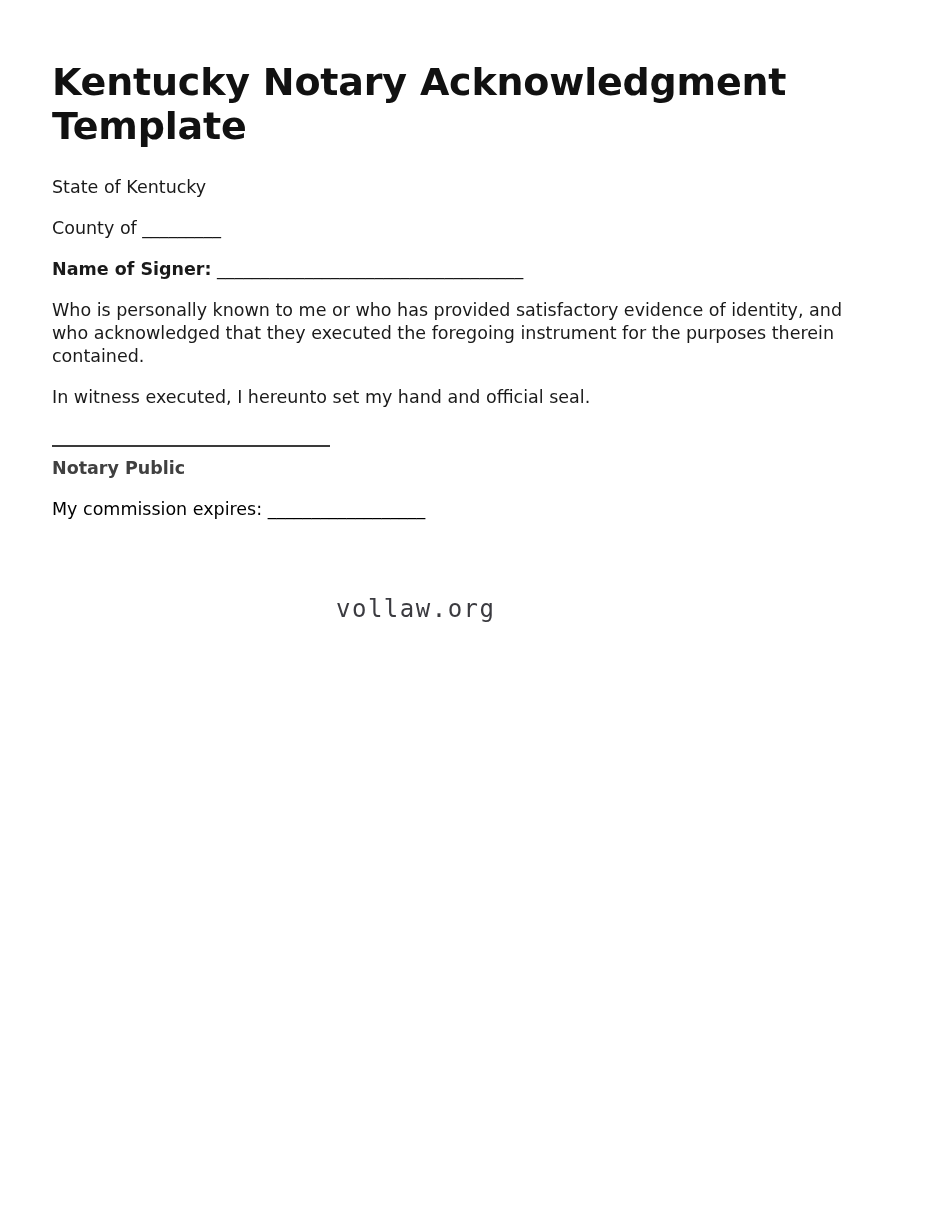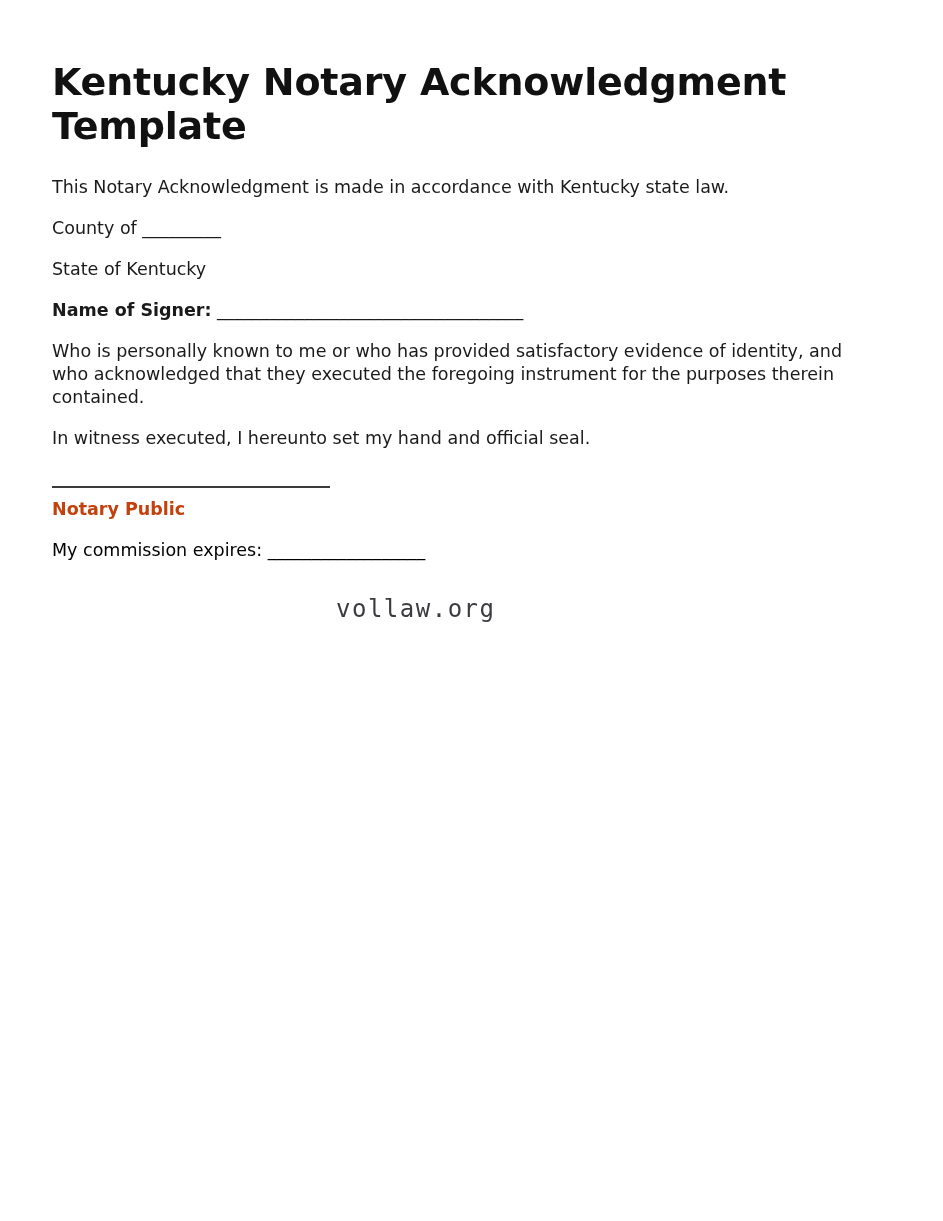--- a/index.html
+++ b/index.html
@@ -74,21 +74,21 @@
   .sig-line {
     width: 278px;
     height: 0;
     border-top: 2px solid #3a3a3a;
     margin: 0 0 10px 0;
   }
   .sig-label {
     font-size: 17.5px;
     line-height: 23px;
     font-weight: bold;
-    color: #c2410c;
+    color: #404040;
     margin: 0 0 18px 0;
   }
 
   
   .watermark {
     position: absolute;
     left: 336px;
     top: 590px;
     font-family: "DejaVu Sans Mono", "Liberation Mono", monospace;
     font-size: 24px;
@@ -107,27 +107,26 @@
   }
 </style>
 </head>
 <body>
 
 <div class="page">
   <div class="content">
 
     <h1 class="doc-title">Kentucky Notary Acknowledgment Template</h1>
 
-    <p class="para">This Notary Acknowledgment is made in accordance with Kentucky state law.</p>
+
+    <p class="para">State of Kentucky</p>
 
     <p class="para">
       <span>County of </span><span class="blank">_________</span>
     </p>
-
-    <p class="para">State of Kentucky</p>
 
 
     <p class="para">
       <span class="label-bold">Name of Signer:</span><span class="blank"> ___________________________________</span>
     </p>
 
 
     <p class="para wrap">Who is personally known to me or who has provided satisfactory evidence of identity, and who acknowledged that they executed the foregoing instrument for the purposes therein contained.</p>
 
     <p class="para">In witness executed, I hereunto set my hand and official seal.</p>

